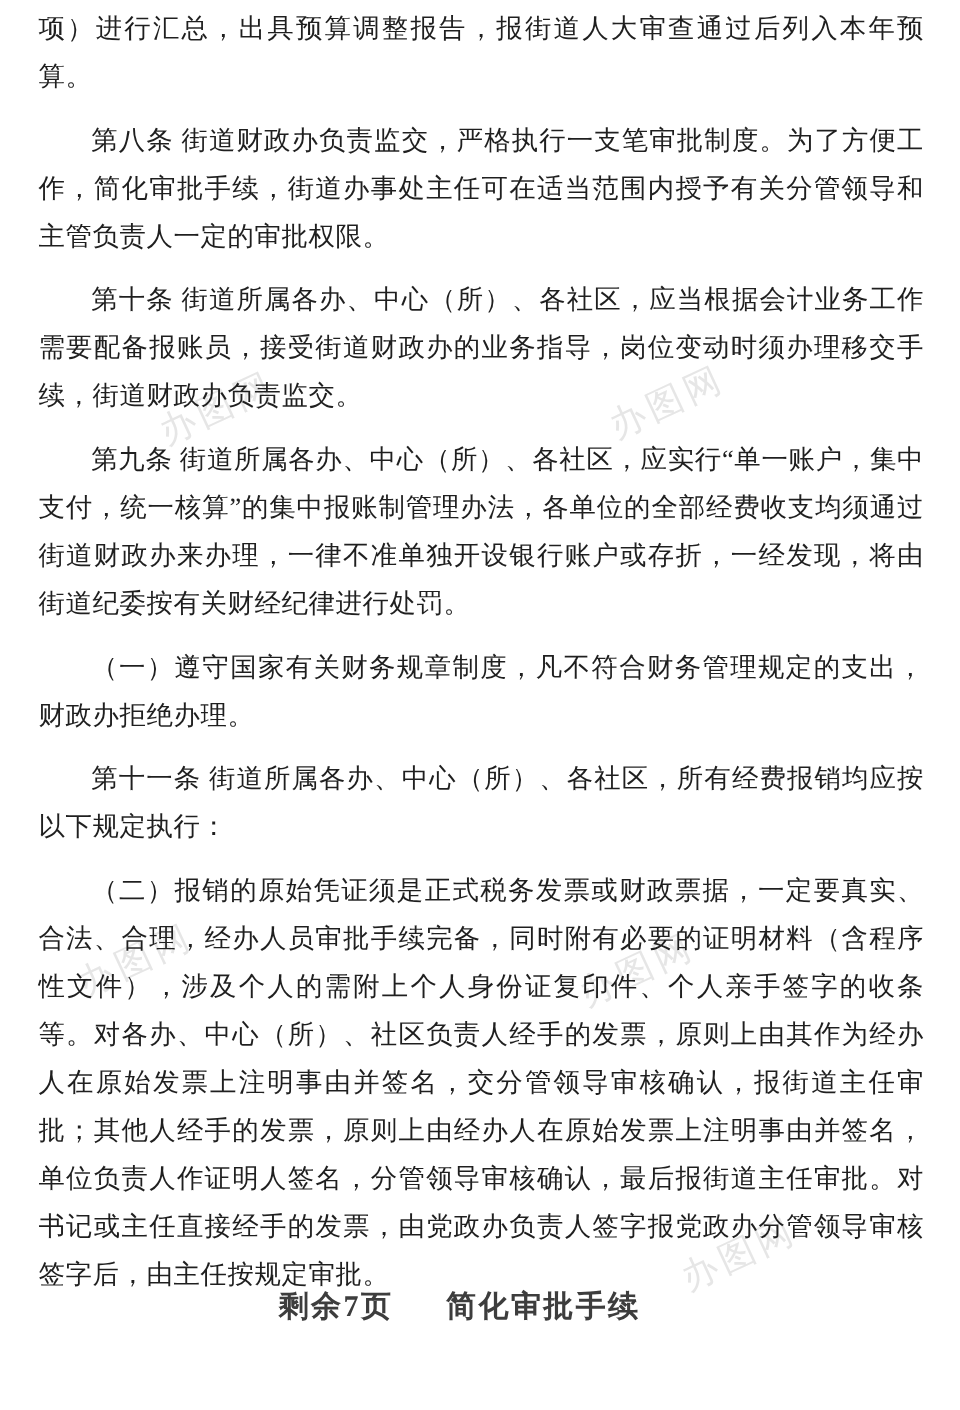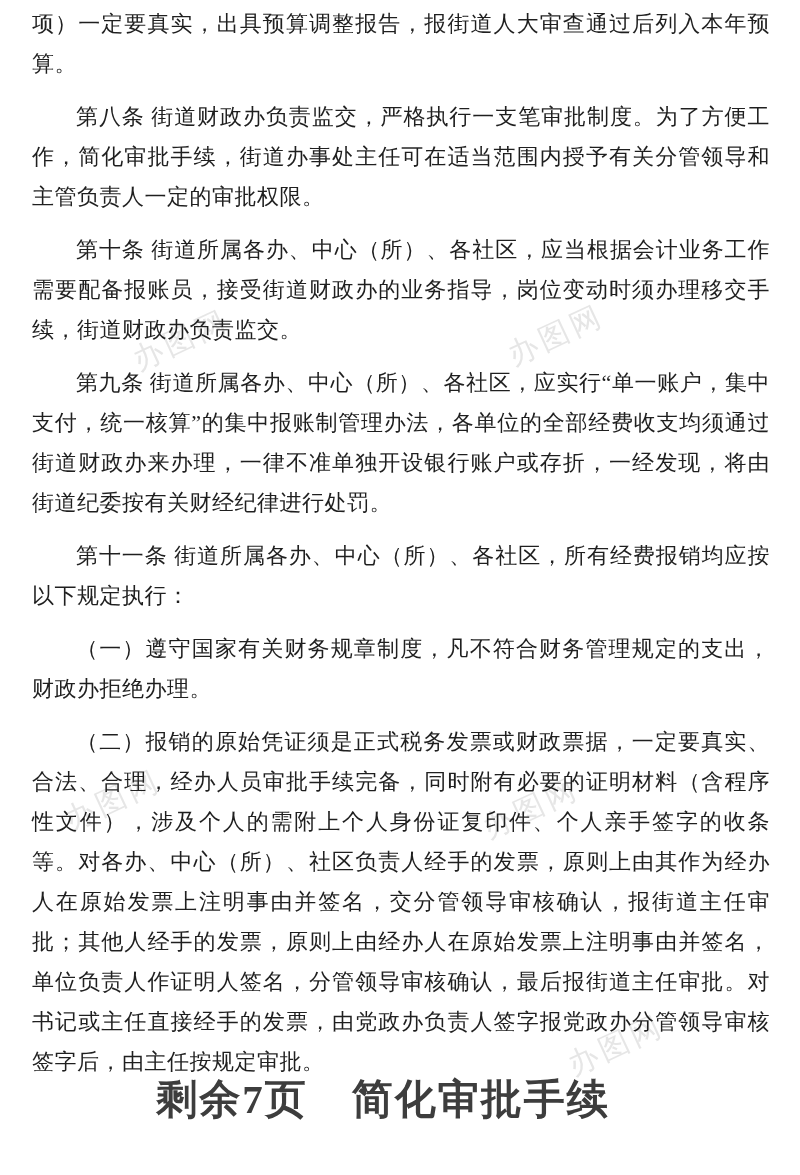--- a/index.html
+++ b/index.html
@@ -47,43 +47,43 @@
   .footer {
     position: absolute;
     top: 1072px;
     left: 0;
     width: 766px;
     display: flex;
     justify-content: center;
     align-items: baseline;
     gap: 44px;
     font-weight: 700;
-    font-size: 41px;
+    font-size: 25px;
     color: #3d3d3d;
     letter-spacing: 2px;
   }
 </style>
 </head>
 <body>
 
 <div class="page">
 
   <span class="watermark" style="left:130px; top:320px;">办图网</span>
   <span class="watermark" style="left:505px; top:315px;">办图网</span>
   <span class="watermark" style="left:62px;  top:780px;">办图网</span>
   <span class="watermark" style="left:480px; top:788px;">办图网</span>
   <span class="watermark" style="left:565px; top:1025px;">办图网</span>
 
   <div class="content">
-    <p class="para no-indent">项）一定要真实，出具预算调整报告，报街道人大审查通过后列入本年预算。</p>
+    <p class="para no-indent">项）进行汇总，出具预算调整报告，报街道人大审查通过后列入本年预算。</p>
     <p class="para">第八条 街道财政办负责监交，严格执行一支笔审批制度。为了方便工作，简化审批手续，街道办事处主任可在适当范围内授予有关分管领导和主管负责人一定的审批权限。</p>
     <p class="para">第十条 街道所属各办、中心（所）、各社区，应当根据会计业务工作需要配备报账员，接受街道财政办的业务指导，岗位变动时须办理移交手续，街道财政办负责监交。</p>
     <p class="para">第九条 街道所属各办、中心（所）、各社区，应实行“单一账户，集中支付，统一核算”的集中报账制管理办法，各单位的全部经费收支均须通过街道财政办来办理，一律不准单独开设银行账户或存折，一经发现，将由街道纪委按有关财经纪律进行处罚。</p>
+    <p class="para">（一）遵守国家有关财务规章制度，凡不符合财务管理规定的支出，财政办拒绝办理。</p>
     <p class="para">第十一条 街道所属各办、中心（所）、各社区，所有经费报销均应按以下规定执行：</p>
-    <p class="para">（一）遵守国家有关财务规章制度，凡不符合财务管理规定的支出，财政办拒绝办理。</p>
     <p class="para">（二）报销的原始凭证须是正式税务发票或财政票据，一定要真实、合法、合理，经办人员审批手续完备，同时附有必要的证明材料（含程序性文件），涉及个人的需附上个人身份证复印件、个人亲手签字的收条等。对各办、中心（所）、社区负责人经手的发票，原则上由其作为经办人在原始发票上注明事由并签名，交分管领导审核确认，报街道主任审批；其他人经手的发票，原则上由经办人在原始发票上注明事由并签名，单位负责人作证明人签名，分管领导审核确认，最后报街道主任审批。对书记或主任直接经手的发票，由党政办负责人签字报党政办分管领导审核签字后，由主任按规定审批。</p>
   </div>
 
   <div class="footer">
     <span>剩余7页</span>
     <span>简化审批手续</span>
   </div>
 
 </div>
 

